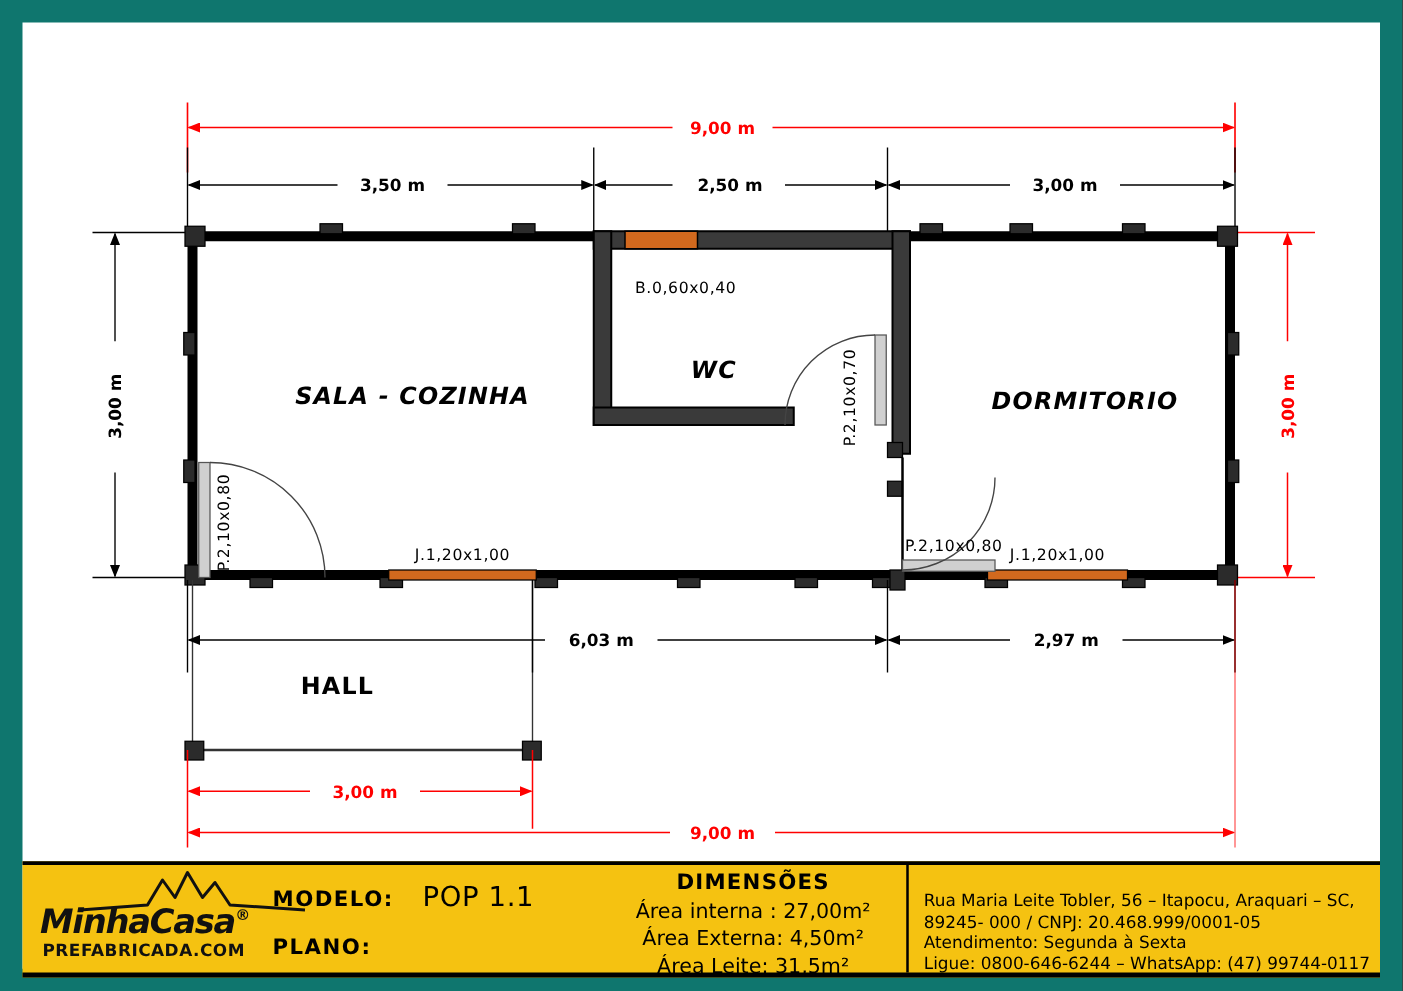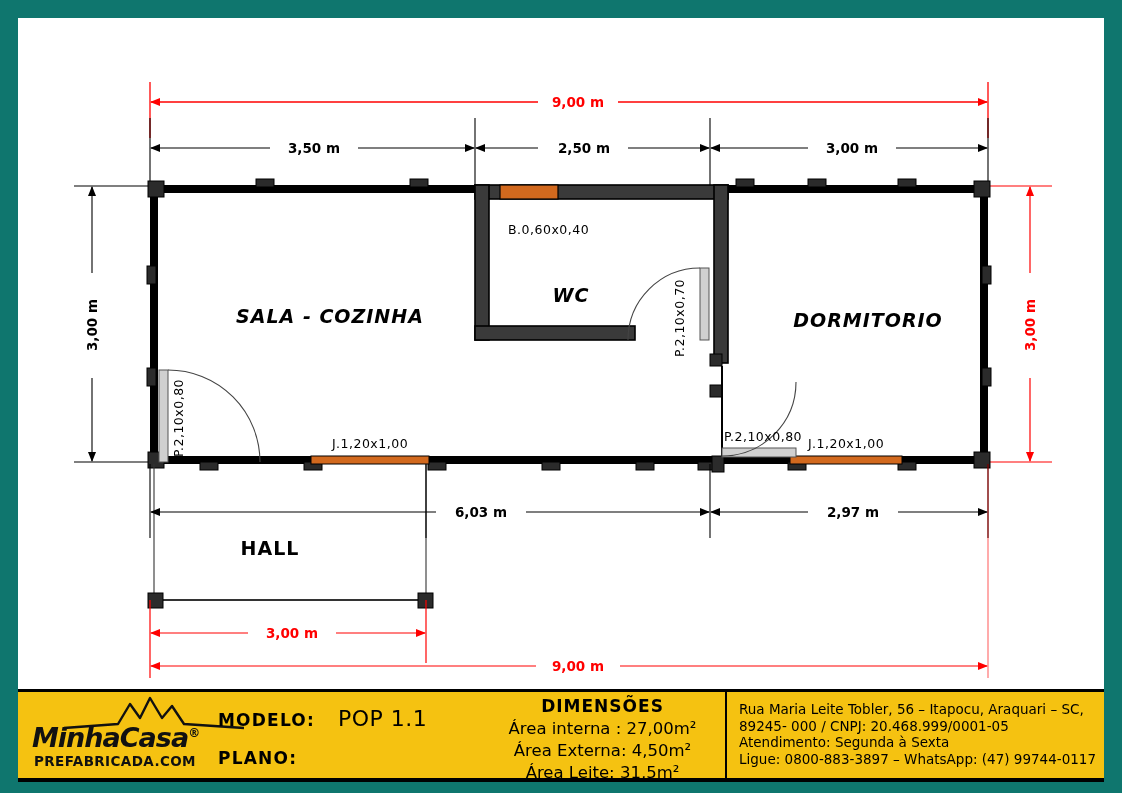--- a/index.html
+++ b/index.html
@@ -18,21 +18,21 @@
   .logo-sub{position:absolute;left:16px;top:61px;font-family:"DejaVu Sans",sans-serif;
             font-weight:bold;font-size:13.5px;color:#111;letter-spacing:0.4px;}
   .logo-reg{font-size:12px;vertical-align:super;font-style:normal;}
   #tb-model{width:262px;flex:none;position:relative;text-decoration:underline;}
   .tb-lab{position:absolute;font-family:"DejaVu Sans",sans-serif;font-weight:bold;font-size:17px;color:#000;letter-spacing:1.2px;}
   .tb-val{position:absolute;font-family:"DejaVu Sans",sans-serif;font-size:22px;color:#000;letter-spacing:.5px;}
   #tb-dims{width:245px;flex:none;position:relative;text-align:center;}
   .dims-title{font-family:"DejaVu Sans",sans-serif;font-weight:bold;font-size:17px;letter-spacing:1px;
               color:#000;margin-top:4px;}
   .dims-line{font-family:"DejaVu Sans",sans-serif;font-size:16.5px;color:#000;margin-top:3px;}
-  #tb-contact{flex:1;position:relative;border-left:2px solid #000;padding:9px 0 0 12px;}
+  #tb-contact{flex:1;position:relative;border-left:2px solid #000;padding:21px 0 0 12px;}
   .contact-line{font-family:"DejaVu Sans",sans-serif;font-size:13.5px;color:#000;line-height:16.6px;white-space:nowrap;}
 
   
   .roomlbl{font-family:"DejaVu Sans",sans-serif;font-weight:bold;font-style:italic;font-size:19px;fill:#000;letter-spacing:1px;}
   .halllbl{font-family:"DejaVu Sans",sans-serif;font-weight:bold;font-size:19px;fill:#000;letter-spacing:1px;}
   .dimtxt{font-family:"DejaVu Sans",sans-serif;font-weight:bold;font-size:13.5px;fill:#000;}
   .dimtxtr{font-family:"DejaVu Sans",sans-serif;font-weight:bold;font-size:13.5px;fill:#ff0000;}
   .opentxt{font-family:"DejaVu Sans",sans-serif;font-size:12.5px;fill:#000;letter-spacing:.5px;}
 </style>
 </head>
@@ -244,17 +244,17 @@
       <div class="dims-title">DIMENSÕES</div>
       <div class="dims-line">Área interna : 27,00m²</div>
       <div class="dims-line">Área Externa: 4,50m²</div>
       <div class="dims-line">Área Leite: 31,5m²</div>
     </div>
 
     <div id="tb-contact">
       <div class="contact-line">Rua Maria Leite Tobler, 56 – Itapocu, Araquari – SC,</div>
       <div class="contact-line">89245- 000 / CNPJ: 20.468.999/0001-05</div>
       <div class="contact-line">Atendimento: Segunda à Sexta</div>
-      <div class="contact-line">Ligue: 0800-883-3897 – WhatsApp: (47) 99744-0117</div>
+      <div class="contact-line">Ligue: 0800-646-6244 – WhatsApp: (47) 99744-0117</div>
     </div>
 
   </div>
 </div>
 
 </body></html>

